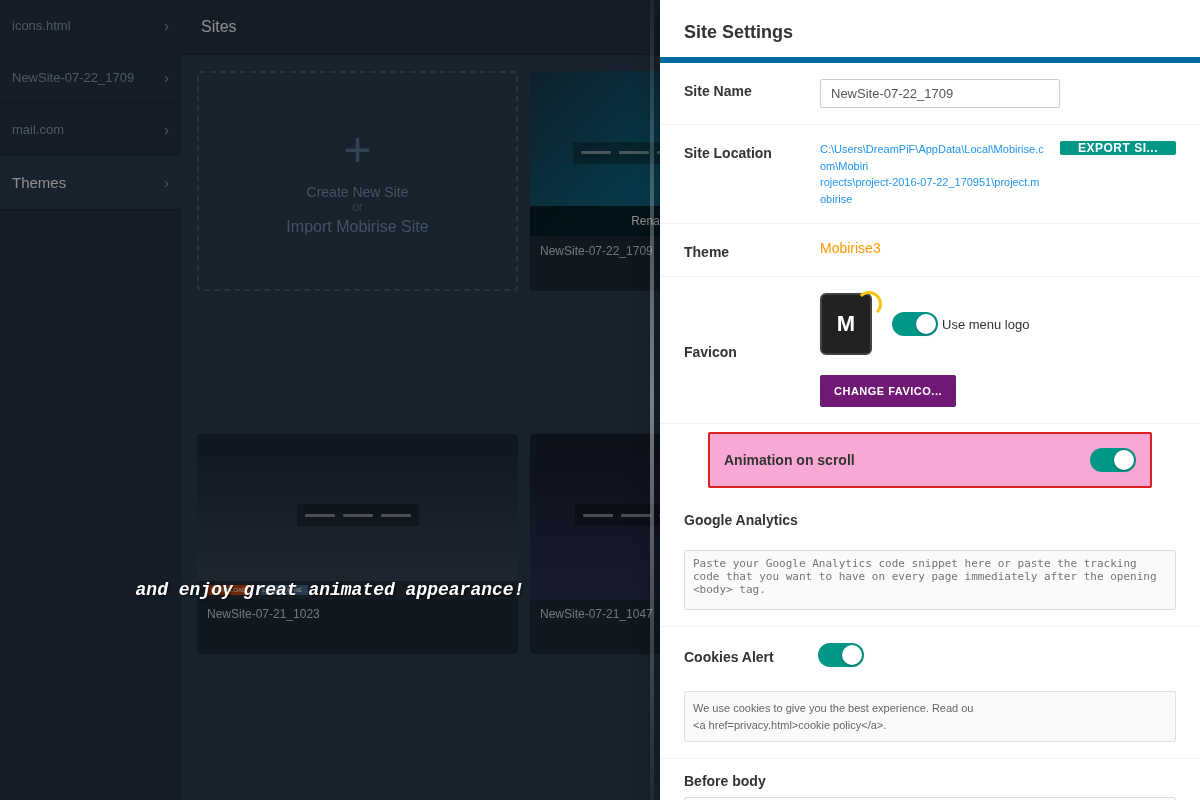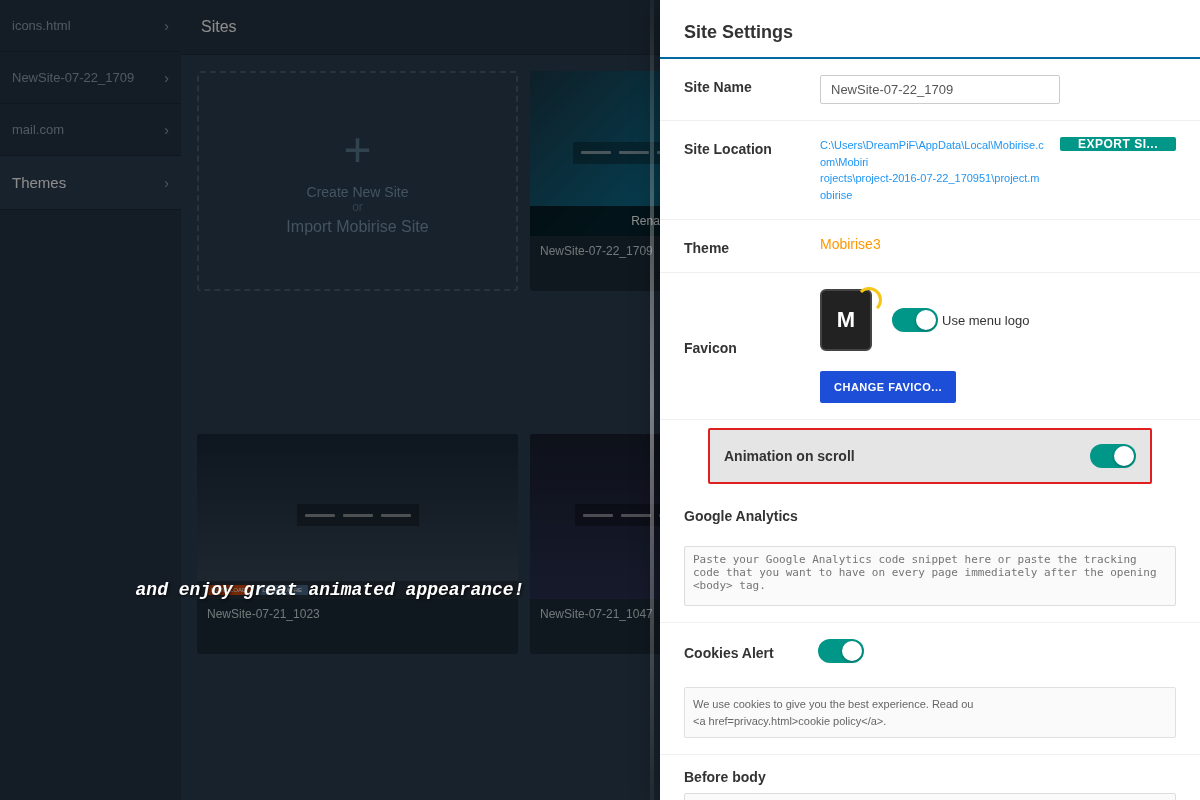--- a/index.html
+++ b/index.html
@@ -145,36 +145,36 @@
       z-index: 20;
       overflow-y: auto;
       box-shadow: -4px 0 24px rgba(0,0,0,0.3);
     }
 
     .settings-header {
       padding: 22px 24px 14px;
       font-size: 18px;
       font-weight: 600;
       color: #333;
-      border-bottom: 2px solid #0369a1;
+      border-bottom: 6px solid #0369a1;
     }
 
     .settings-row {
       display: flex;
       align-items: flex-start;
       padding: 16px 24px;
       border-bottom: 1px solid #f0f0f0;
       gap: 16px;
     }
     .settings-row.animation-row {
       border: 2px solid #e02020;
       margin: 0 24px;
       border-radius: 2px;
       padding: 14px 14px;
-      background: #e5e5e5;
+      background: #f9a8d4;
     }
 
     .settings-label {
       width: 120px;
       min-width: 120px;
       font-size: 14px;
       font-weight: 600;
       color: #333;
       padding-top: 4px;
     }
@@ -243,21 +243,21 @@
     }
     .use-menu-logo {
       display: flex;
       align-items: center;
       gap: 4px;
       font-size: 13px;
       color: #333;
     }
 
     .change-favicon-btn {
-      background: #1d4ed8;
+      background: #701a75;
       color: #fff;
       border: none;
       padding: 10px 14px;
       font-size: 11px;
       font-weight: 700;
       border-radius: 2px;
       cursor: pointer;
       letter-spacing: 0.5px;
     }
 

